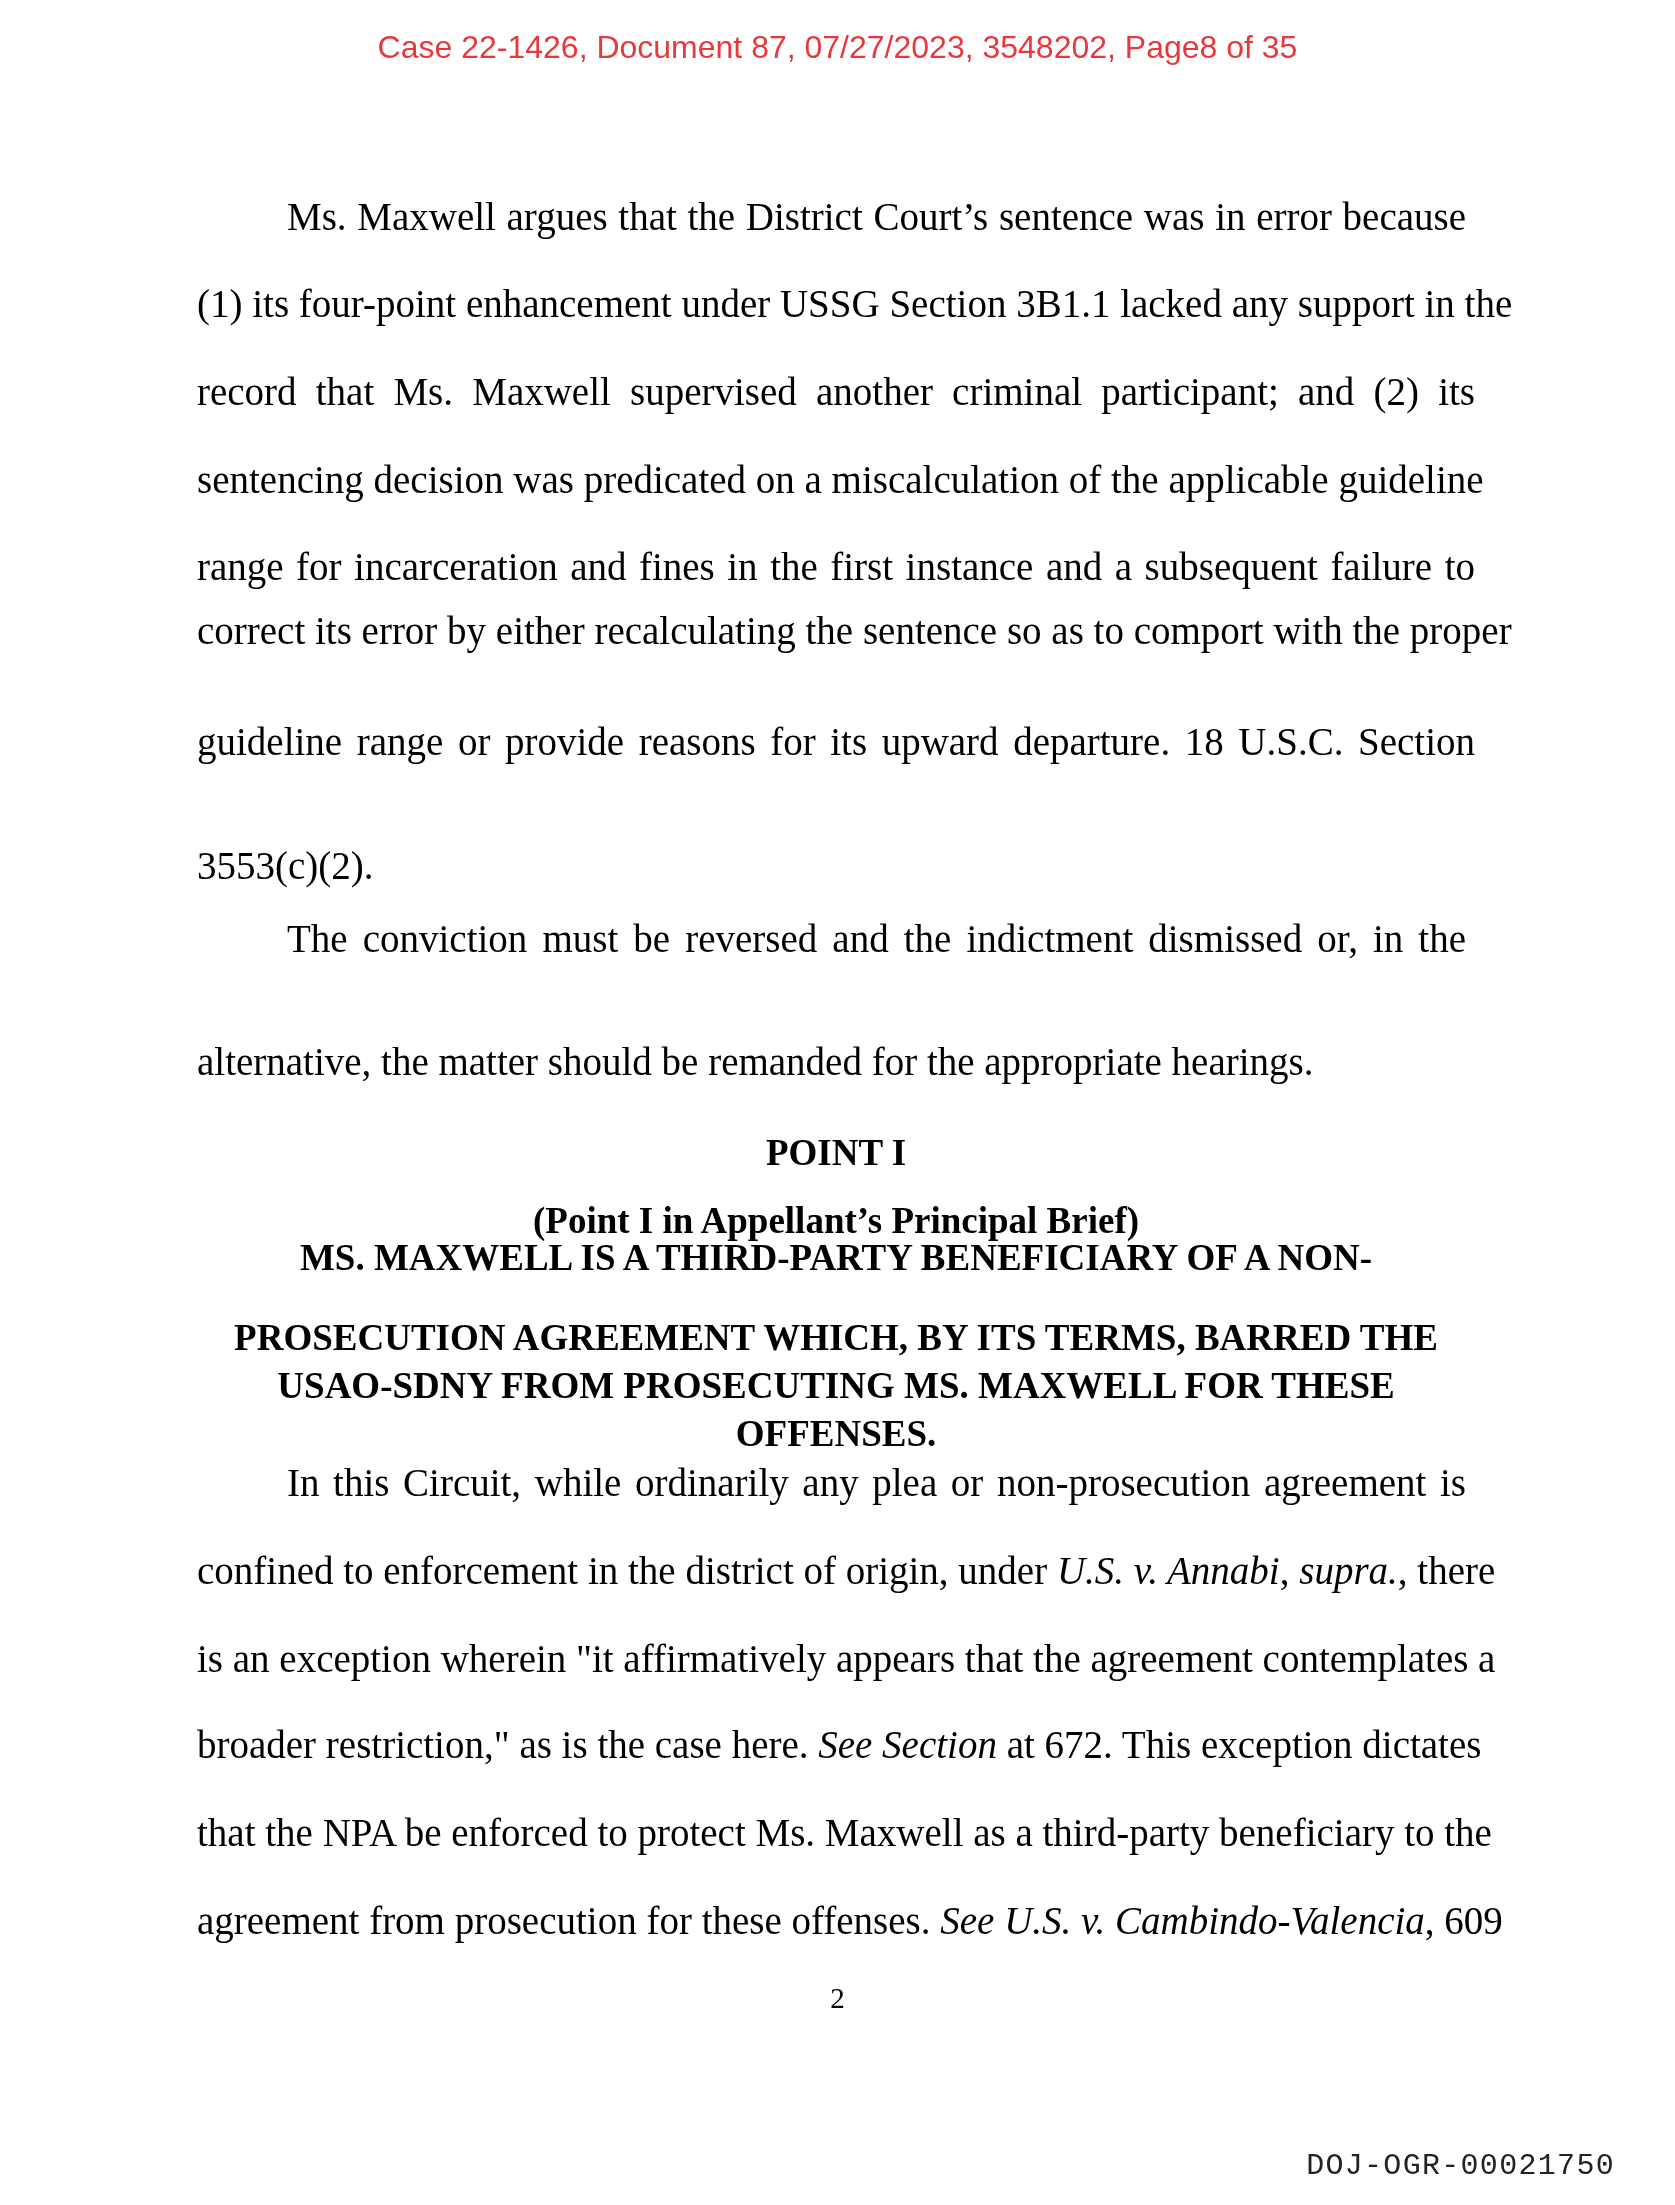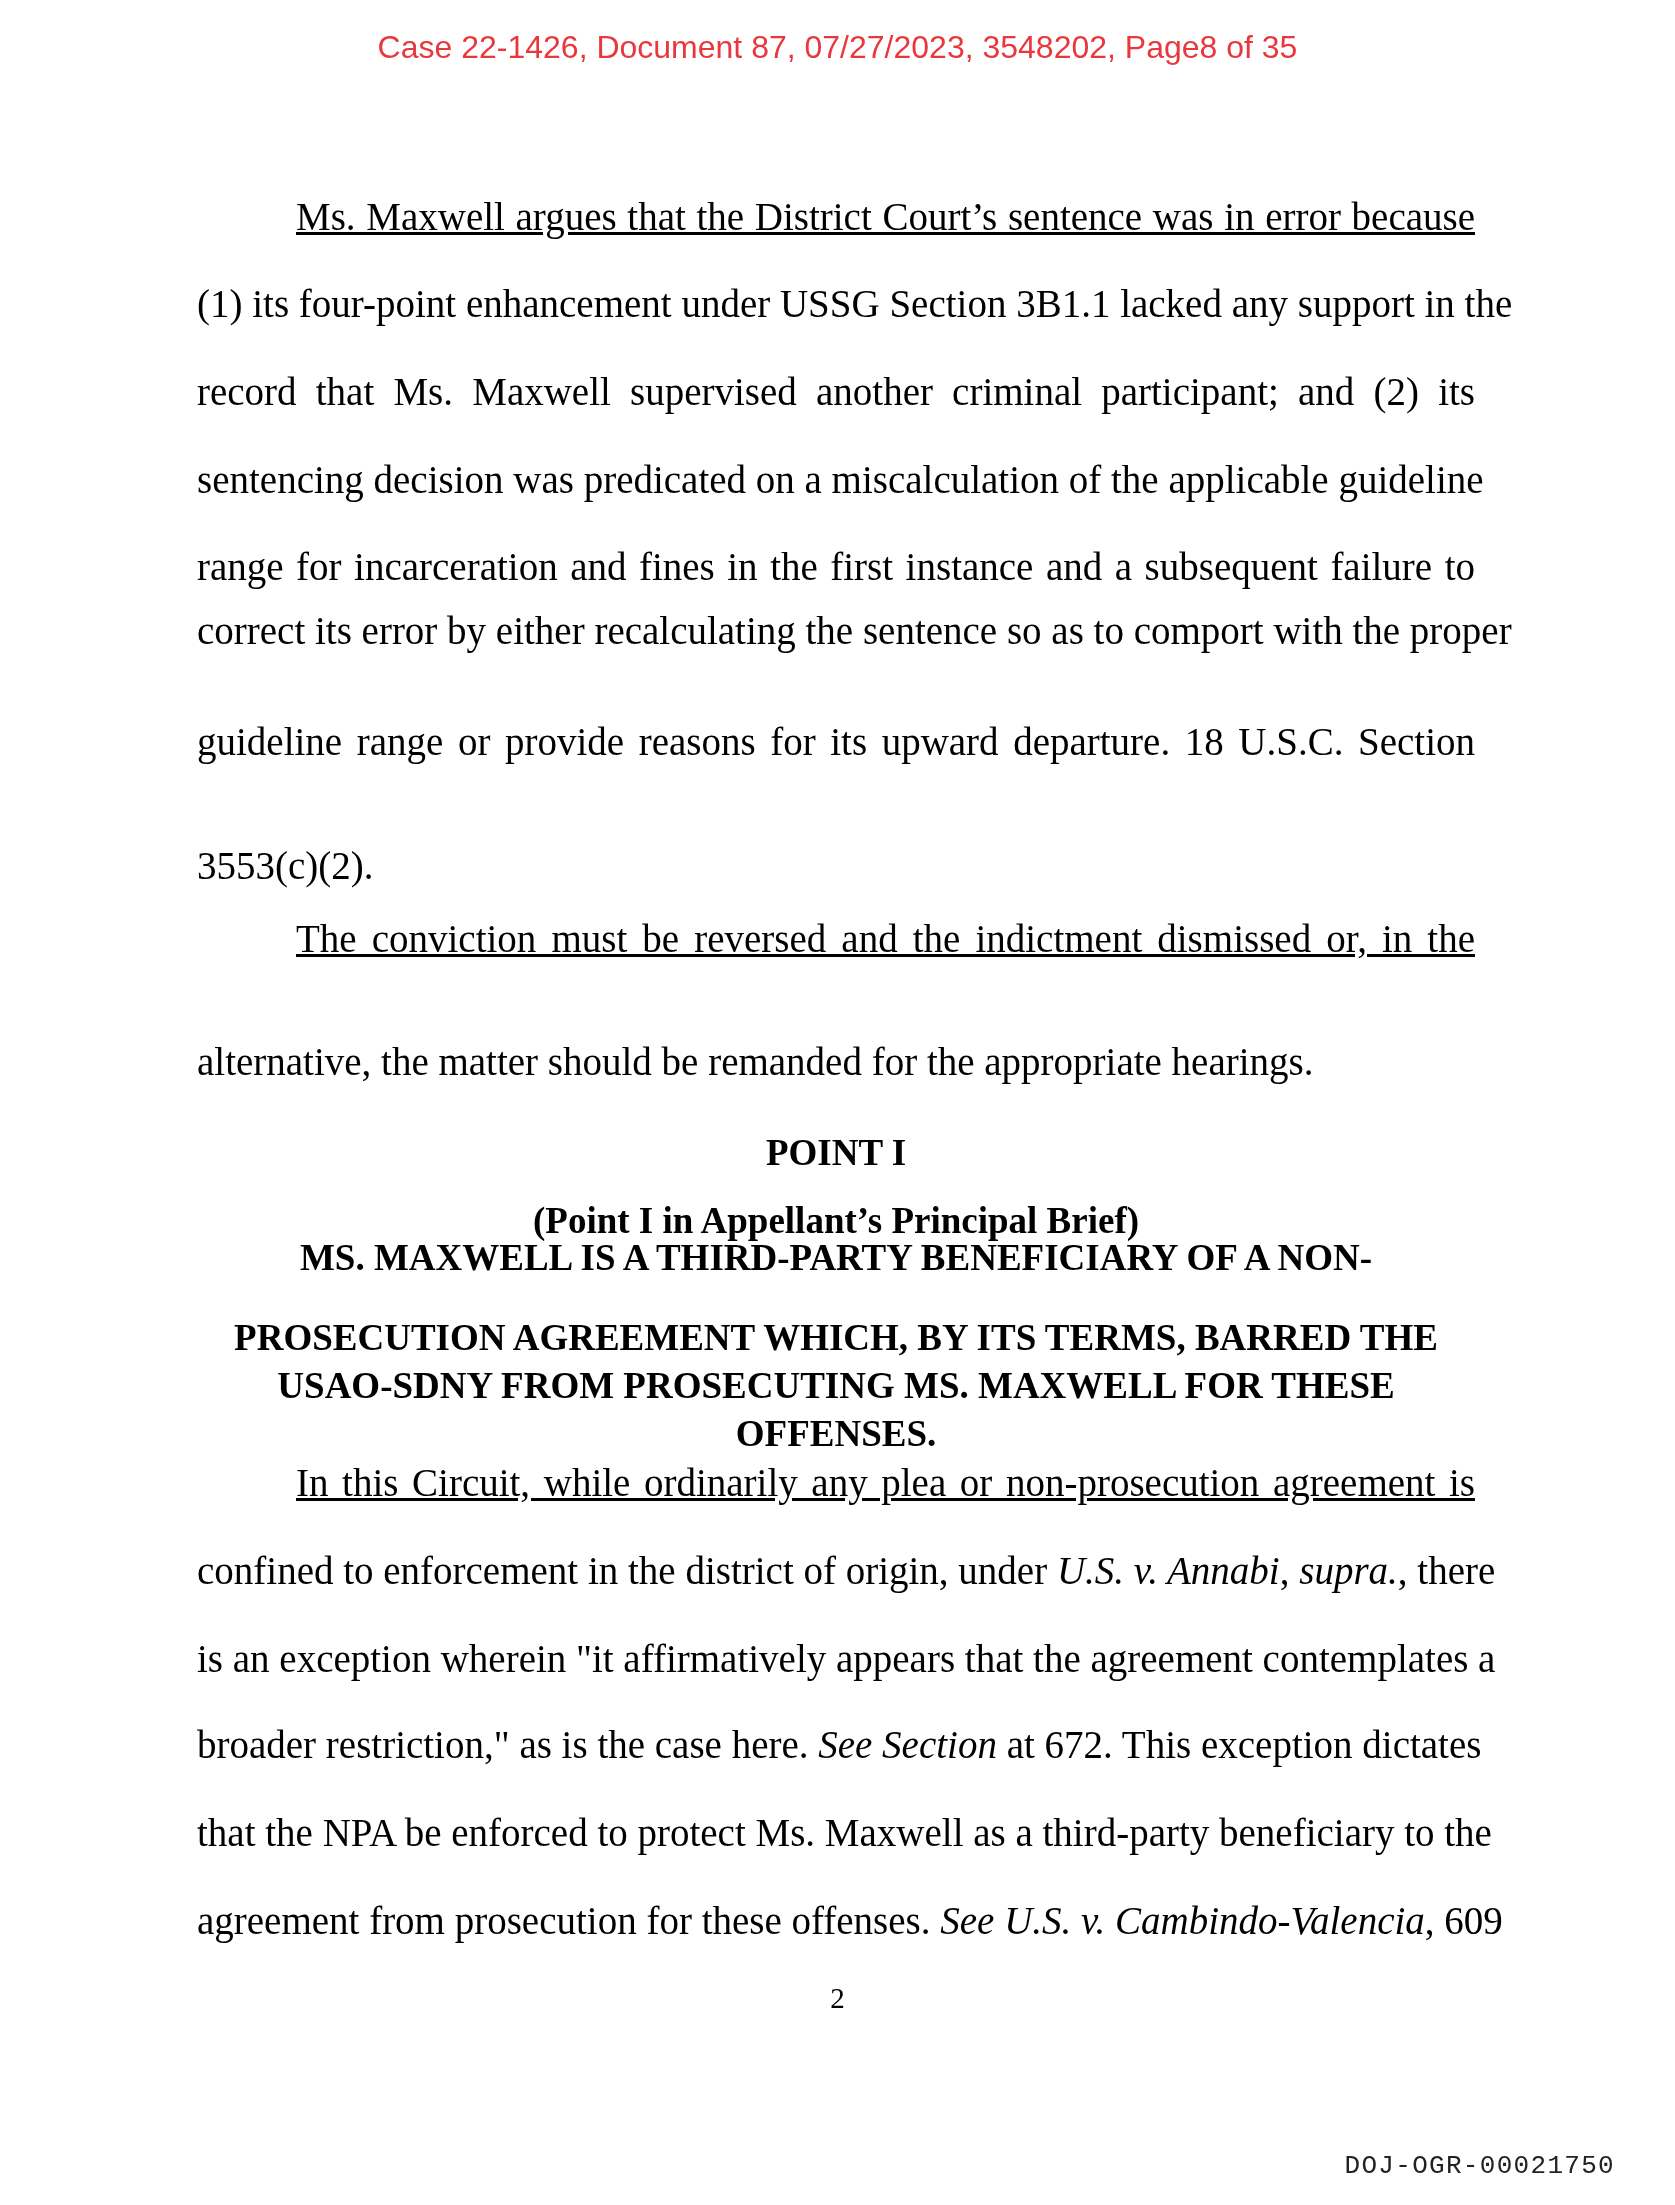--- a/index.html
+++ b/index.html
@@ -19,21 +19,21 @@
     position: absolute;
     left: 197px; width: 1278px;
     font-family: "Liberation Serif", serif;
     font-size: 39px;
     line-height: 46px;
     color: #000;
     white-space: nowrap;
     text-align: justify;
     text-align-last: justify;
   }
-  .line.indent { left: 296px; width: 1179px; text-decoration: underline; }
+  .line.indent { left: 287px; width: 1179px; }
   .line.last { text-align-last: left; text-align: left; margin-top: 36px; }
 
   .heading {
     position: absolute;
     left: 197px; width: 1278px;
     font-family: "Liberation Serif", serif;
     font-weight: bold;
     font-size: 37px;
     line-height: 46px;
     color: #000;
@@ -48,21 +48,21 @@
     position: absolute; left: 0; width: 1675px; top: 1979px;
     text-align: center;
     font-family: "Liberation Serif", serif;
     font-size: 29px; line-height: 39px;
     color: #000;
   }
 
   .bates {
     position: absolute; right: 60px; top: 2147px;
     font-family: "Liberation Mono", monospace;
-    font-size: 26px; line-height: 39px;
+    font-size: 30px; line-height: 39px;
     color: #222;
     letter-spacing: 1.3px;
     white-space: nowrap;
     text-align: center;
   }
 </style>
 </head>
 <body>
 
 <div class="page">

